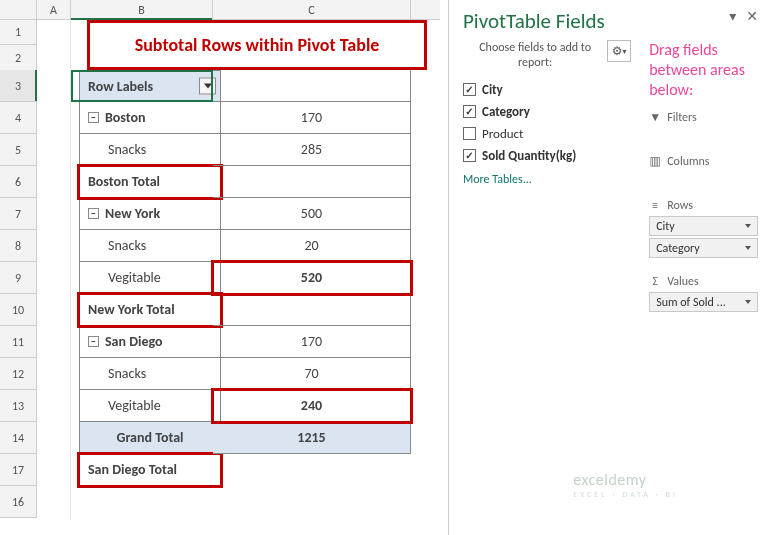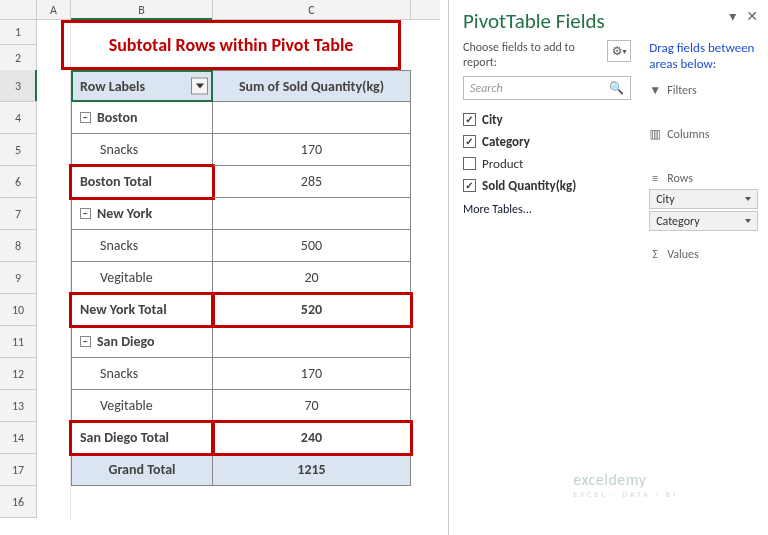--- a/index.html
+++ b/index.html
@@ -20,27 +20,27 @@
 .rh.sel::after { content:""; position:absolute; top:0; bottom:0; right:-1px; width:2px; background:#217346; }
 .rh.r1, .rh.r2 { height: 25px; }
 .rh.r2 { border-bottom: none; }
 
 .cells { position:absolute; left:37px; top:20px; }
 .colA { position:absolute; left:0; top:0; width:34px; height:500px; border-right:1px solid #e6e6e6; }
 .colB { position:absolute; left:34px; top:0; width:142px; }
 .colC { position:absolute; left:176px; top:0; width:198px; }
 
 
-.title-box { position:absolute; left:24px; top:0; width:340px; height:50px; border:3px solid #c00000; display:flex; align-items:center; justify-content:center; }
+.title-box { position:absolute; left:50px; top:0; width:340px; height:50px; border:3px solid #c00000; display:flex; align-items:center; justify-content:center; }
 .title-box span { color:#c00000; font-weight:bold; font-size:18px; }
 
 
 .pv { height:32px; border:1px solid #888; border-top:none; display:flex; align-items:center; padding:0 8px; font-size:14px; }
 .pv.first { border-top:1px solid #888; }
-.pvB { width:142px; }
+.pvB { width:142px;margin-left:8px; }
 .pvC { width:198px; justify-content:center; border-left:none; }
 .hdrcell { background:#dbe5f1; font-weight:bold; position:relative; }
 .dropbtn { position:absolute; right:4px; top:50%; transform:translateY(-50%); width:17px; height:17px; border:1px solid #8a8a8a; background:#f5f5f5; display:flex; align-items:center; justify-content:center; }
 .dropbtn::after { content:""; border-left:4px solid transparent; border-right:4px solid transparent; border-top:5px solid #333; }
 .grp { font-weight:bold; }
 .collapse-btn { width:11px; height:11px; border:1px solid #888; display:inline-flex; align-items:center; justify-content:center; margin-right:6px; font-size:10px; line-height:1; color:#333; }
 .indent { padding-left: 28px; }
 .subtotal { font-weight:bold; }
 .grand { background:#dbe5f1; font-weight:bold; }
 .redbox { outline:3px solid #c00000; outline-offset:-1px; }
@@ -50,31 +50,31 @@
 
 
 .panel { position:absolute; right:0; top:0; width:320px; height:535px; border-left:1px solid #ccc; background:#fff; padding:8px 10px 4px 14px; }
 .panel-head { display:flex; align-items:flex-start; justify-content:space-between; margin-bottom:6px; }
 .panel-title { font-size:21px; color:#217346; font-weight:300; }
 .head-icons { display:flex; gap:10px; align-items:center; color:#666; }
 .head-icons span { cursor:pointer; font-size:14px; }
 .row2 { display:flex; gap:18px; }
 .leftcol { width:170px; }
 .rightcol { width:110px; }
-.choose { display:flex; gap:0; align-items:flex-start; }
+.choose { display:flex; gap:0; align-items:flex-start;text-align:center; }
 .choose p { font-size:12px; color:#555; line-height:1.25; flex:1; }
 .gear { width:24px; height:22px; border:1px solid #bbb; display:flex; align-items:center; justify-content:center; color:#555; font-size:12px; }
 .search { margin-top:6px; height:24px; border:1px solid #bbb; display:flex; align-items:center; padding:0 6px; color:#999; font-size:12px; font-style:italic; position:relative; }
 .search span.mag { margin-left:auto; font-style:normal; color:#777; }
 .fieldlist { margin-top:8px; }
 .fld { display:flex; align-items:center; gap:6px; height:22px; font-size:13px; color:#333; }
 .cb { width:13px; height:13px; border:1px solid #666; display:inline-flex; align-items:center; justify-content:center; font-size:10px; color:#333; }
 .fld.bold { font-weight:bold; }
-.more { margin-top:6px; color:#0f172a; font-size:12px; }
-.draglabel { font-size:13px; color:#1d4ed8; line-height:1.25; margin-bottom:10px; }
+.more { margin-top:6px; color:#0f766e; font-size:12px; }
+.draglabel { font-size:16px; color:#ec4899; line-height:1.25; margin-bottom:10px; }
 .area { margin-bottom:16px; }
 .area-head { display:flex; align-items:center; gap:6px; color:#666; font-size:12px; margin-bottom:4px; }
 .area-head .ico { width:12px; display:inline-block; text-align:center; }
 .chip { height:20px; background:#f1f1f1; border:1px solid #c8c8c8; font-size:12px; color:#333; display:flex; align-items:center; padding:0 6px; margin-bottom:2px; position:relative; }
 .chip::after { content:""; position:absolute; right:6px; top:50%; transform:translateY(-50%); border-left:3px solid transparent; border-right:3px solid transparent; border-top:4px solid #555; }
 
 .watermark { position:absolute; right:90px; bottom:36px; font-size:16px; color:#c3d4c9; font-weight:300; letter-spacing:0.5px; pointer-events:none; }
 .watermark small { display:block; font-size:8px; letter-spacing:3px; color:#cfdcd3; text-align:right; }
 </style>
 </head>
@@ -129,26 +129,25 @@
         </div>
       <div class="pv pvB indent">Snacks</div>
       <div class="pv pvB indent">Vegitable</div>
       <div class="pv pvB subtotal redbox">New York Total</div>
       <div class="pv pvB grp">
           <span class="collapse-btn">−</span>
           <span>San Diego</span>
         </div>
       <div class="pv pvB indent">Snacks</div>
       <div class="pv pvB indent">Vegitable</div>
+      <div class="pv pvB grand" style="justify-content:center;">Grand Total</div>
       <div class="pv pvB subtotal redbox">San Diego Total</div>
-      <div class="pv pvB grand" style="justify-content:center;">Grand Total</div>
     </div>
 
     <div class="colC" style="top:50px;">
-      <div class="pv pvC first hdrcell">Sum of Sold Quantity(kg)</div>
       <div class="pv pvC"></div>
       <div class="pv pvC">170</div>
       <div class="pv pvC">285</div>
       <div class="pv pvC"></div>
       <div class="pv pvC">500</div>
       <div class="pv pvC">20</div>
       <div class="pv pvC subtotal redbox">520</div>
       <div class="pv pvC"></div>
       <div class="pv pvC">170</div>
       <div class="pv pvC">70</div>
@@ -167,24 +166,20 @@
       <span>▾</span>
       <span>✕</span>
     </div>
   </div>
   <div class="row2">
     <div class="leftcol">
       <div class="choose">
         <p>Choose fields to add to report:</p>
         <div class="gear">⚙<span style="font-size:8px">▾</span></div>
       </div>
-      <div class="search">
-        <span>Search</span>
-        <span class="mag">🔍</span>
-      </div>
       <div class="fieldlist">
         <div class="fld bold">
             <span class="cb">✓</span>
             <span>City</span>
           </div>
         <div class="fld bold">
             <span class="cb">✓</span>
             <span>Category</span>
           </div>
         <div class="fld">
@@ -218,20 +213,21 @@
             <span>Rows</span>
           </div>
         <div class="chip">City</div>
         <div class="chip">Category</div>
       </div>
       <div class="area">
         <div class="area-head">
             <span class="ico">Σ</span>
             <span>Values</span>
           </div>
+        <div class="chip">Sum of Sold ...</div>
       </div>
     </div>
   </div>
 </div>
 
 <div class="watermark">
   <span>exceldemy</span>
   <small>EXCEL · DATA · BI</small>
 </div>
 

